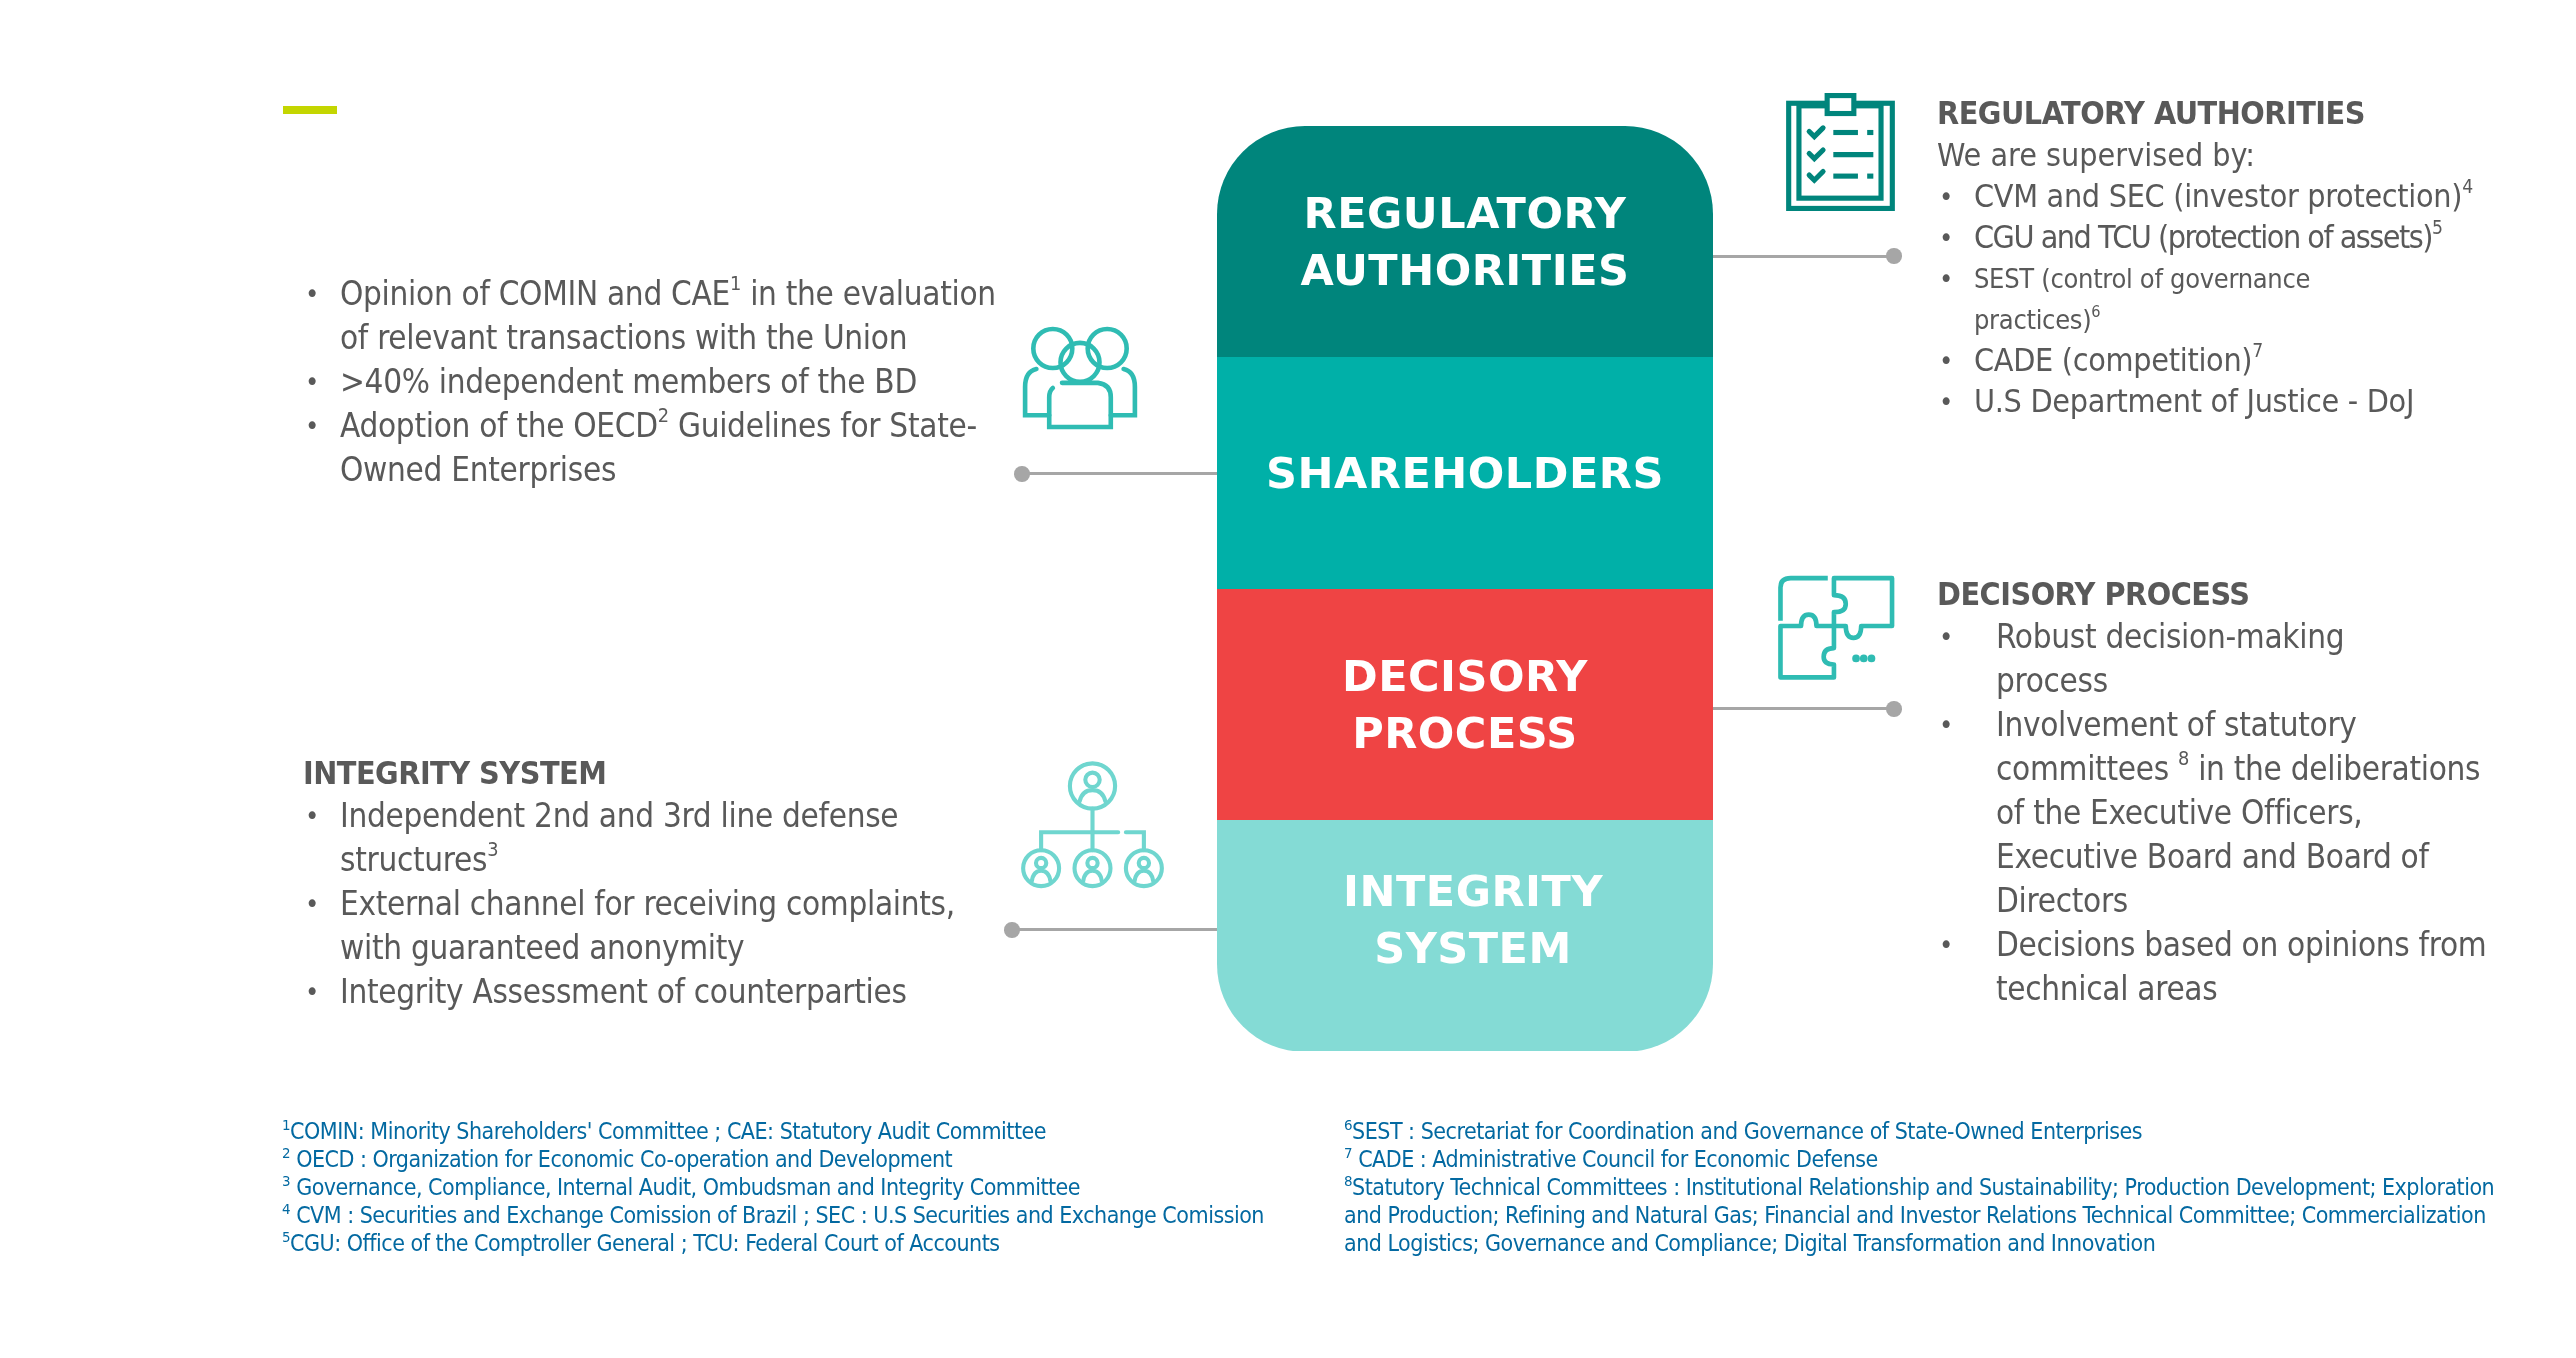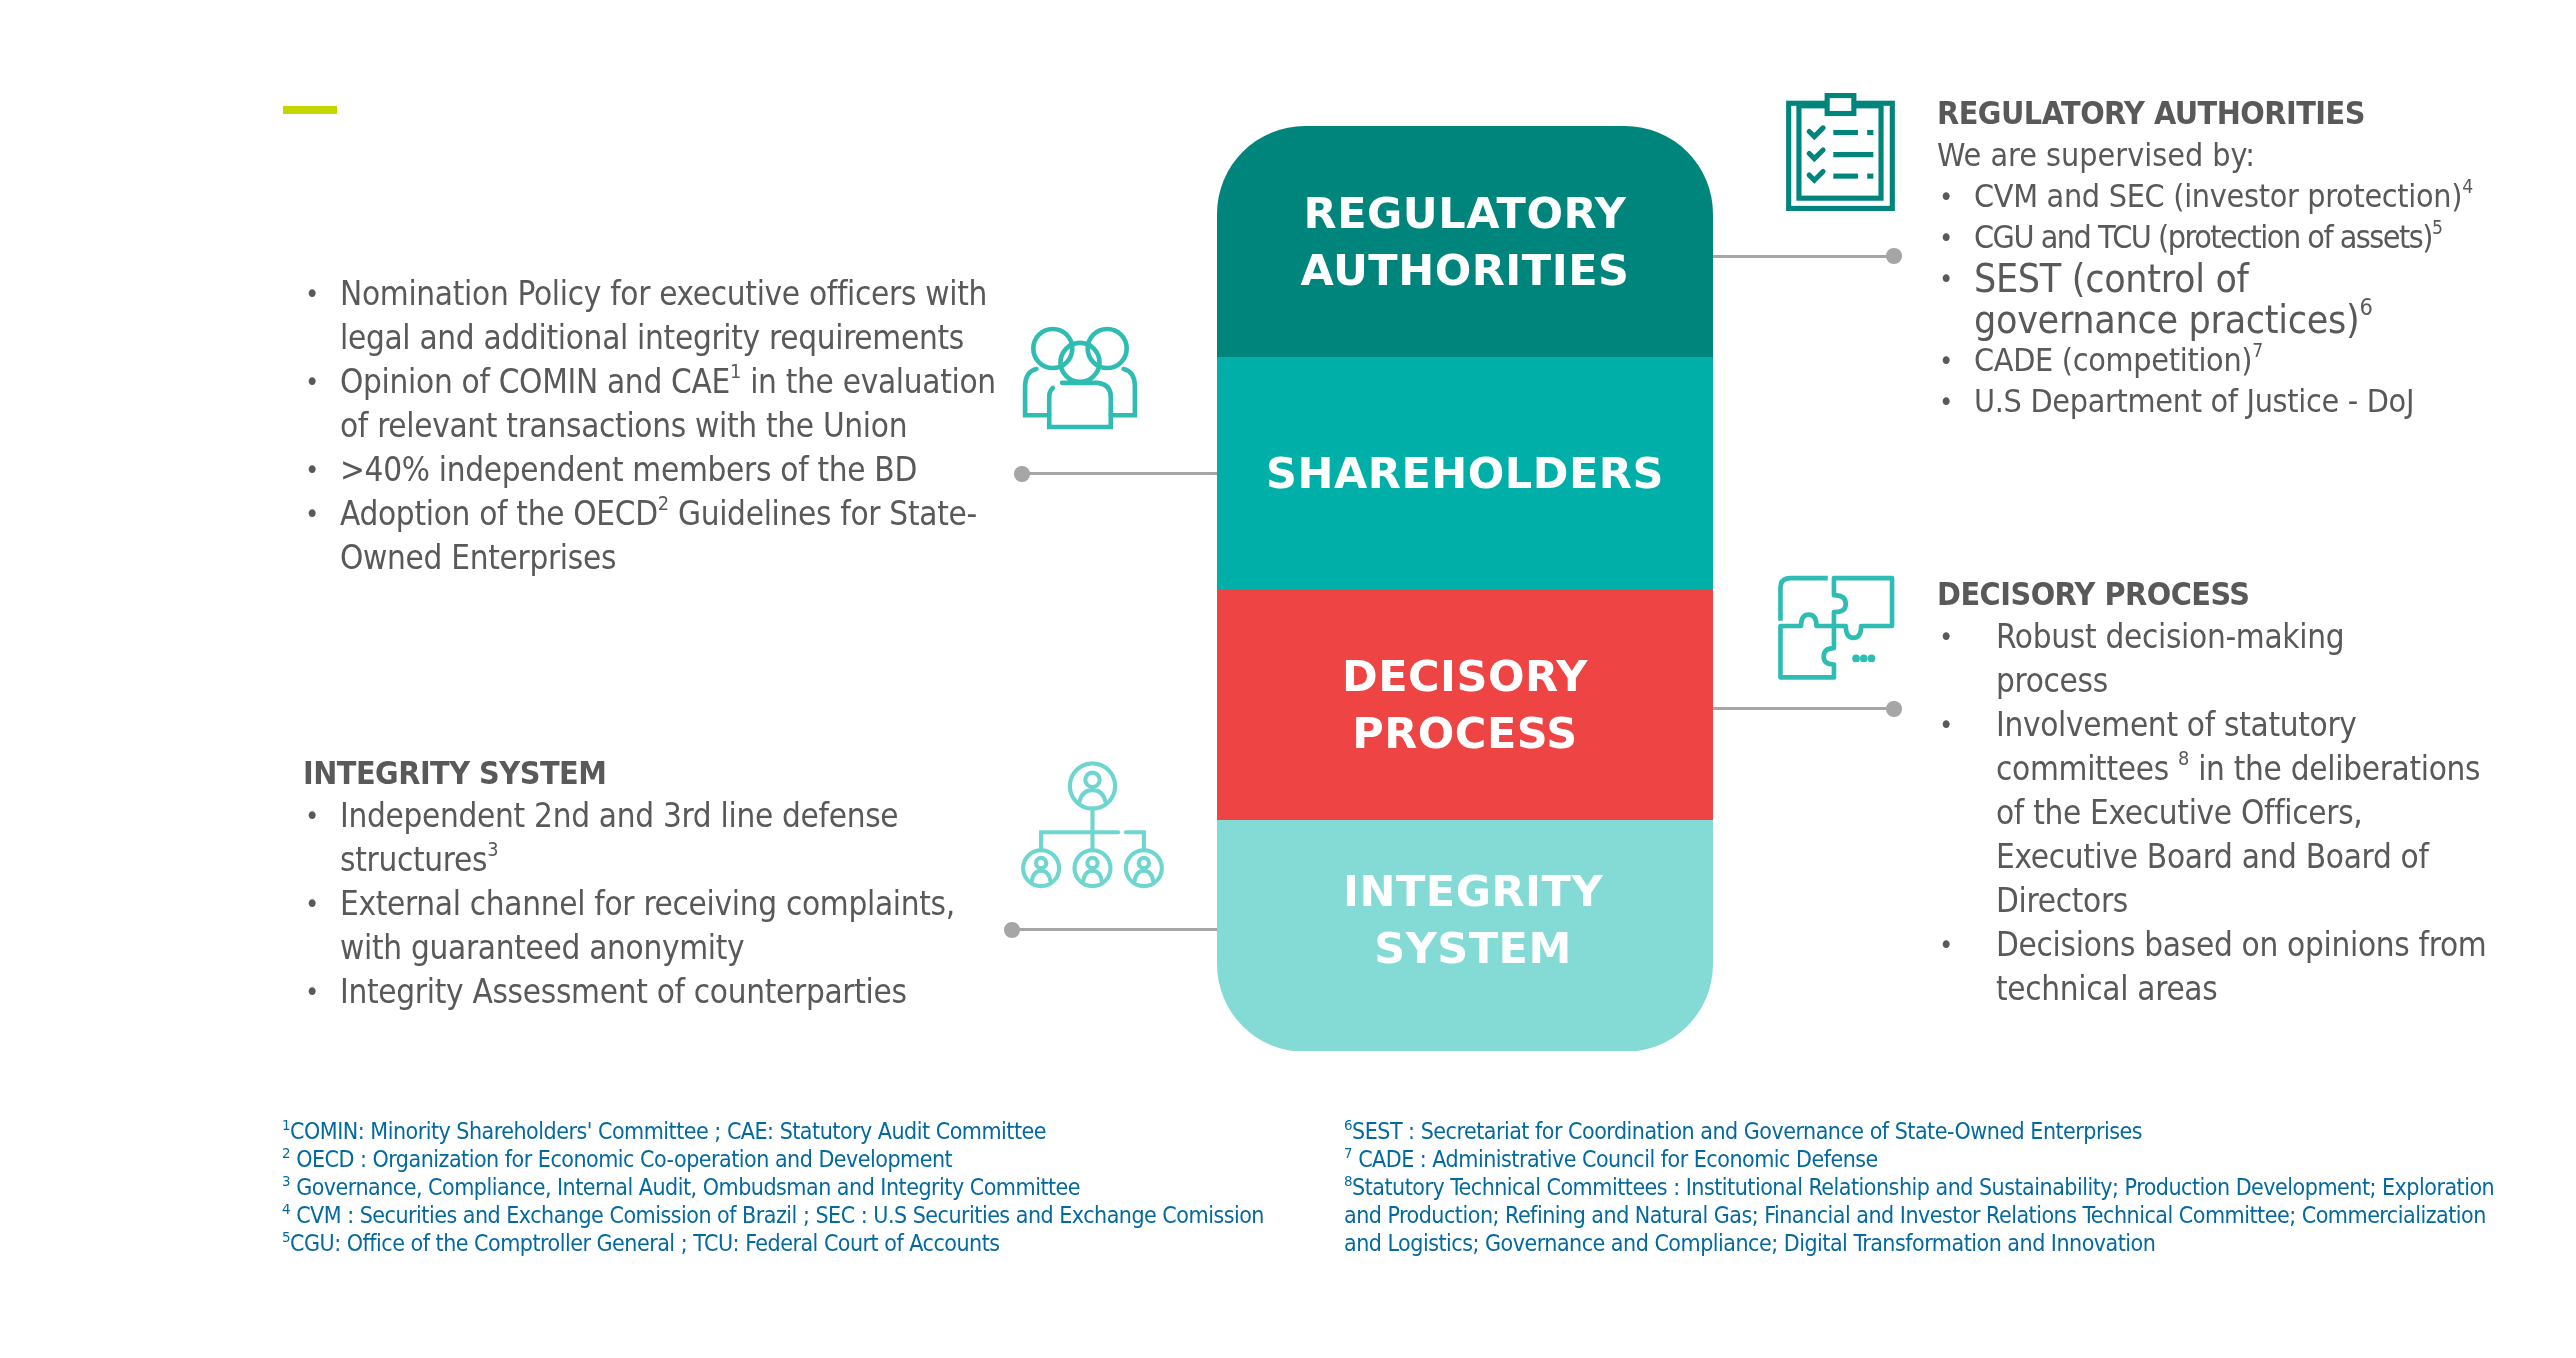--- a/index.html
+++ b/index.html
@@ -111,21 +111,20 @@
   <path d="M8 95 L8 30 Q8 12 28 12 L100 12"></path>
   <path d="M112 12 L225 12 L225 105 L165 105 Q165 128 150 128 Q135 128 135 105 L112 105 L112 78 Q135 78 135 62 Q135 45 112 45 Z"></path>
   <path d="M8 105 L48 105 Q48 83 63 83 Q78 83 78 105 L112 105 L112 148 Q92 148 92 165 Q92 180 112 180 L112 205 L8 205 Z"></path>
   <circle cx="155" cy="168" r="3" fill="#2fbcb3"></circle>
     <circle cx="170" cy="168" r="3" fill="#2fbcb3"></circle>
     <circle cx="185" cy="168" r="3" fill="#2fbcb3"></circle>
 </svg>
 
 <div class="block" style="left:303px;top:272px;width:732px;">
   <ul>
-    <li style="width:659px;"><span>Nomination Policy for executive officers with legal and additional integrity requirements</span></li>
     <li style="width:659px;"><span>Opinion of COMIN and CAE</span><sup>1</sup><span> in the evaluation of relevant transactions with the Union</span></li>
     <li style="width:659px;"><span>&gt;40% independent members of the BD</span></li>
     <li style="width:659px;"><span>Adoption of the OECD</span><sup>2</sup><span> Guidelines for State-Owned Enterprises</span></li>
   </ul>
 </div>
 
 <div class="block" style="left:303px;top:752px;width:732px;">
   <h2>INTEGRITY SYSTEM</h2>
   <ul>
     <li style="width:670px;"><span>Independent 2nd and 3rd line defense structures</span><sup>3</sup></li>
@@ -133,21 +132,21 @@
     <li style="width:685px;"><span>Integrity Assessment of counterparties</span></li>
   </ul>
 </div>
 
 <div class="block" style="left:1937px;top:92px;width:773px;">
   <h2>REGULATORY AUTHORITIES</h2>
   <div class="sub">We are supervised by:</div>
   <ul>
     <li style="font-size:32px;line-height:41px;"><span>CVM and SEC (investor protection)</span><sup>4</sup></li>
     <li style="font-size:32px;line-height:41px;letter-spacing:-1.5px;"><span>CGU and TCU (protection of assets)</span><sup>5</sup></li>
-    <li style="font-size:39px;line-height:41px;width:464px;"><span>SEST (control of governance practices)</span><sup>6</sup></li>
+    <li style="font-size:27px;line-height:41px;width:464px;"><span>SEST (control of governance practices)</span><sup>6</sup></li>
     <li style="font-size:32px;line-height:41px;"><span>CADE (competition)</span><sup>7</sup></li>
     <li style="font-size:32px;line-height:41px;"><span>U.S Department of Justice - DoJ</span></li>
   </ul>
 </div>
 
 <div class="block wide-indent" style="left:1937px;top:573px;width:670px;">
   <h2>DECISORY PROCESS</h2>
   <ul>
     <li style="width:438px;"><span>Robust decision-making process</span></li>
     <li style="width:515px;"><span>Involvement of statutory committees </span><sup>8</sup><span> in the deliberations of the Executive Officers, Executive Board and Board of Directors</span></li>

